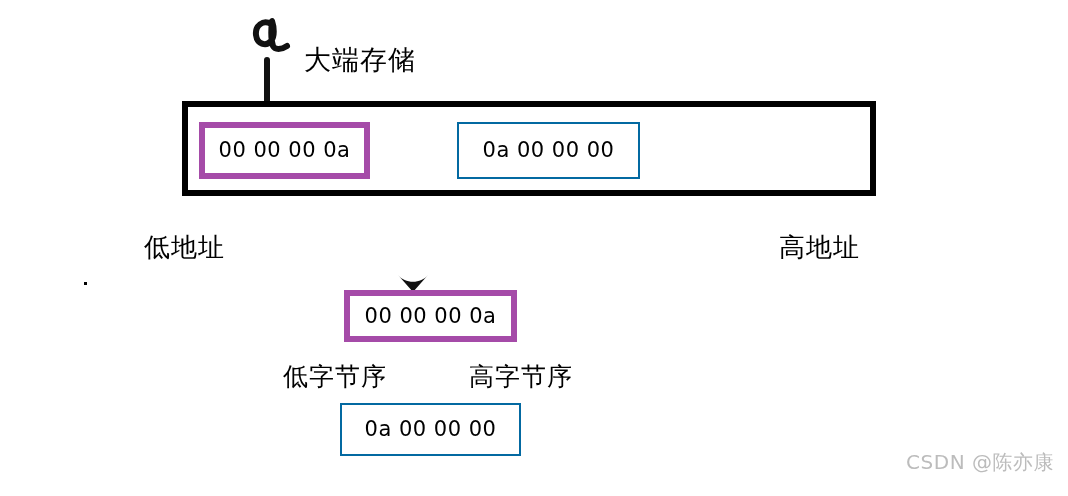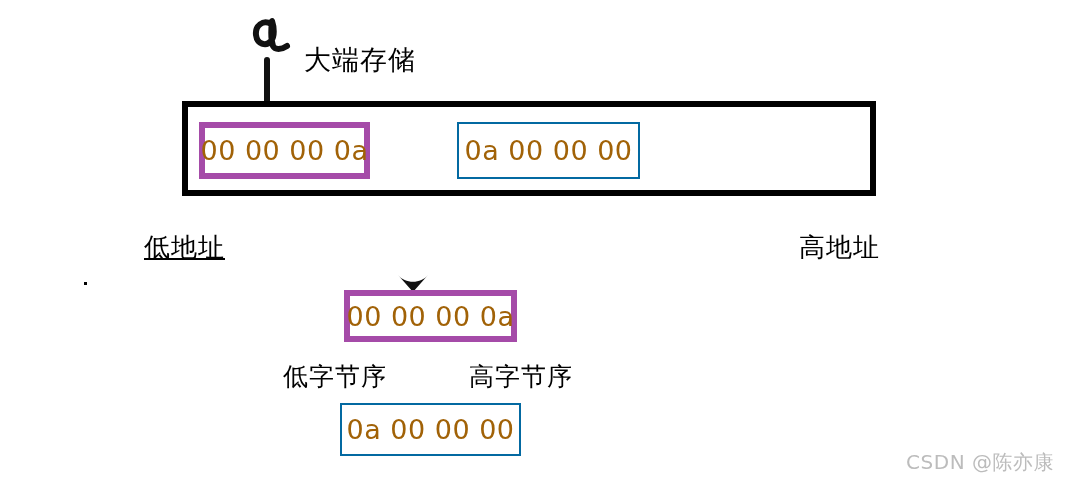--- a/index.html
+++ b/index.html
@@ -41,27 +41,25 @@
   }
   #title-label {
     left: 304px;
     top: 42px;
     font-size: 27px;
   }
   #low-address-label {
     left: 144px;
     top: 230px;
     font-size: 26px;
-    text-decoration: underline;
   }
   #high-address-label {
     left: 779px;
     top: 230px;
     font-size: 26px;
-    margin-left: 20px;
   }
   #high-byte-order-label {
     left: 283px;
     top: 360px;
     font-size: 25px;
   }
   #low-byte-order-label {
     left: 469px;
     top: 360px;
     font-size: 25px;
@@ -82,23 +80,23 @@
   
   .hex-box {
     position: absolute;
     box-sizing: border-box;
     background: #ffffff;
     display: flex;
     align-items: center;
     justify-content: center;
   }
   .hex-box .hex-text {
-    color: #a16207;
+    color: #000000;
     font-family: "DejaVu Sans", "Liberation Sans", sans-serif;
-    font-size: 27px;
+    font-size: 21px;
     letter-spacing: 0.5px;
     white-space: nowrap;
     line-height: 1;
   }
   .purple-box { border: 6px solid #a54ba8; }
   .blue-box   { border: 2px solid #0369a1; }
 
   #big-endian-word-box {
     left: 199px;
     top: 122px;

